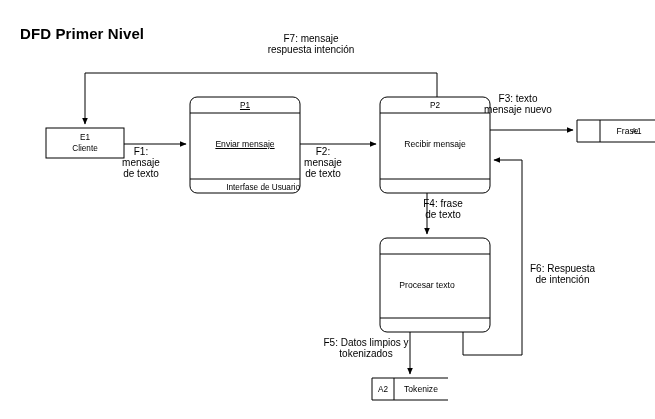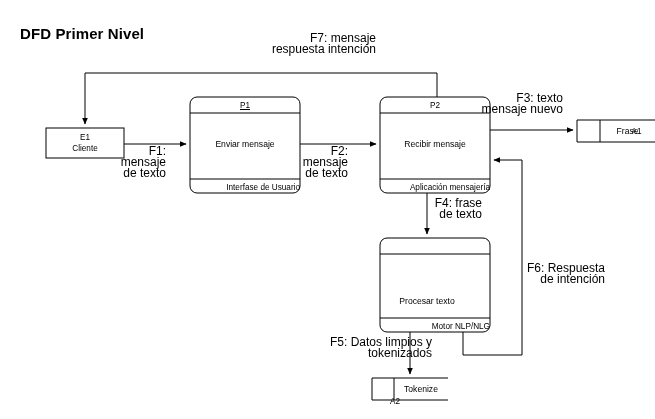--- a/index.html
+++ b/index.html
@@ -44,21 +44,21 @@
     line-height: 11px;
     text-align: center;
     white-space: pre-line;
   }
   .proc-id      { font-size: 8.2px; }
   .proc-body    { font-size: 8.6px; }
   .proc-foot    { font-size: 8.2px; text-align: right; }
   .store-id     { font-size: 8.2px; }
   .store-name   { font-size: 8.6px; }
   .ext-text     { font-size: 8.2px; line-height: 11px; }
-  .flow-label   { font-size: 12px; line-height: 11px; color:#000;text-align:right; }
+  .flow-label   { font-size: 10px; line-height: 11px; color:#000; }
 </style>
 </head>
 <body>
 
 <div id="canvas">
 
   <div class="page-title">DFD Primer Nivel</div>
 
   <svg id="diagram-svg" viewBox="0 0 655 419" xmlns="http://www.w3.org/2000/svg">
     <defs>
@@ -115,34 +115,32 @@
 
     <path d="M463,332 L463,355 L522,355 L522,160 L494,160" fill="none" stroke="#000000" stroke-width="1" marker-end="url(#arrowhead)"></path>
 
     <path d="M437,97 L437,73 L85,73 L85,124" fill="none" stroke="#000000" stroke-width="1" marker-end="url(#arrowhead)"></path>
   </svg>
 
   <div class="txt ext-text" style="left:46px; top:132px; width:78px;">E1</div>
   <div class="txt ext-text" style="left:46px; top:143px; width:78px;">Cliente</div>
 
   <div class="txt proc-id" style="left:190px; top:100px; width:110px;text-decoration:underline;">P1</div>
-  <div class="txt proc-body" style="left:190px; top:139px; width:110px;">Enviar mensaje</div>
+  <div class="txt proc-body" style="left:190px; top:139px; width:110px;text-decoration:underline;">Enviar mensaje</div>
   <div class="txt proc-foot" style="left:190px; top:182px; width:110px;">Interfase de Usuario</div>
 
   <div class="txt proc-id" style="left:380px; top:100px; width:110px;">P2</div>
   <div class="txt proc-body" style="left:380px; top:139px; width:110px;">Recibir mensaje</div>
-  <div class="txt proc-foot" style="left:380px; top:182px; width:110px;">Aplicación mensajería</div>
 
-  <div class="txt proc-body" style="left:380px; top:296px; width:94px;">Procesar texto</div>
-  <div class="txt proc-foot" style="left:380px; top:321px; width:110px;">Motor NLP/NLG</div>
+  <div class="txt proc-body" style="left:380px; top:280px; width:94px;">Procesar texto</div>
 
   <div class="txt store-id" style="left:586px; top:126px; width:23px;margin-left:39px;">A1</div>
   <div class="txt store-name" style="left:600px; top:126px; width:55px;">Frase</div>
 
-  <div class="txt store-id" style="left:372px; top:396px; width:22px;margin-left:12px;">A2</div>
+  <div class="txt store-id" style="left:372px; top:384px; width:22px;">A2</div>
   <div class="txt store-name" style="left:394px; top:384px; width:54px;">Tokenize</div>
 
   <div class="txt flow-label" style="left:116px; top:146px; width:50px;">F1:
 mensaje
 de texto</div>
 
   <div class="txt flow-label" style="left:298px; top:146px; width:50px;">F2:
 mensaje
 de texto</div>
 

